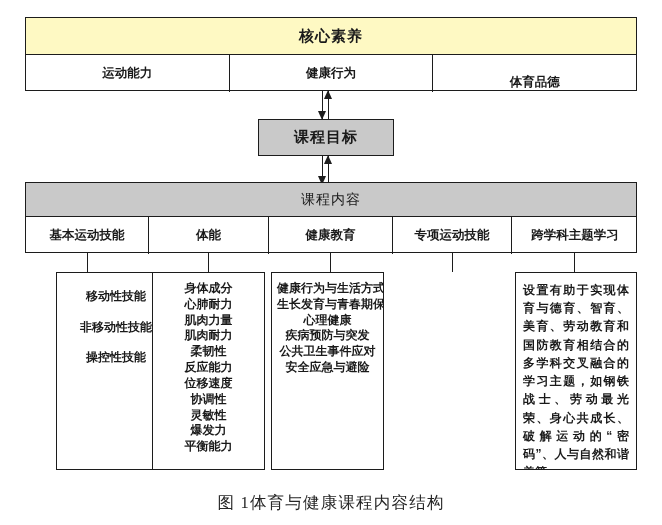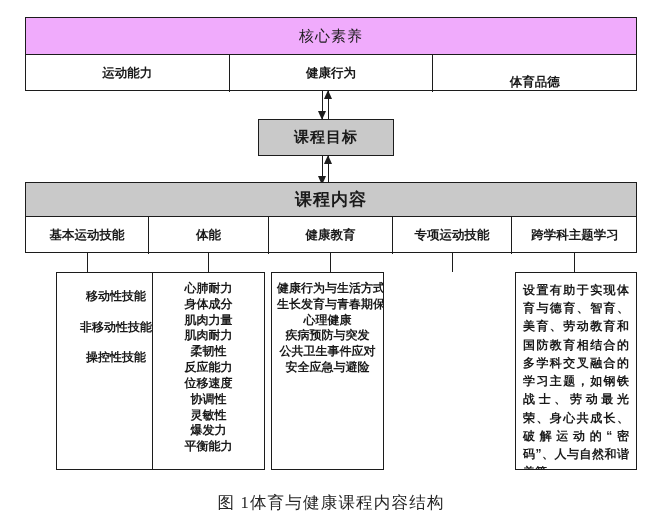--- a/index.html
+++ b/index.html
@@ -42,26 +42,26 @@
     border: 1.8px solid #1c1c1c;
     background: #ffffff;
   }
   #core-literacy-title {
     position: absolute;
     left: 0; top: 0;
     width: 100%;
     height: 37px;
     box-sizing: border-box;
     border-bottom: 1.8px solid #1c1c1c;
-    background: #f0abfc;
+    background: #fef9c3;
     display: flex;
     align-items: center;
     justify-content: center;
     font-size: 15px;
-    font-weight: normal;
+    font-weight: bold;
     letter-spacing: 1px;
   }
   #core-literacy-cells {
     position: absolute;
     left: 0;
     top: 37px;
     width: 100%;
     height: 37px;
     display: flex;
   }
@@ -143,22 +143,22 @@
     position: absolute;
     left: 0; top: 0;
     width: 100%;
     height: 34px;
     box-sizing: border-box;
     border-bottom: 1.8px solid #1c1c1c;
     background: #c9c9c9;
     display: flex;
     align-items: center;
     justify-content: center;
-    font-size: 17px;
-    font-weight: bold;
+    font-size: 14px;
+    font-weight: normal;
     letter-spacing: 1px;
   }
   #course-content-cells {
     position: absolute;
     left: 0;
     top: 34px;
     width: 100%;
     height: 37px;
   }
   #course-content-cells .cell {
@@ -272,22 +272,22 @@
   <span class="stub" style="left:452px; top:253px; height:19px;"></span>
   <span class="stub" style="left:574px; top:253px; height:19px;"></span>
 
   <div class="detail sparse" style="left:28px; width:120px;margin-left:28px;">
     <div class="line">移动性技能</div>
     <div class="line">非移动性技能</div>
     <div class="line">操控性技能</div>
   </div>
 
   <div class="detail" style="left:152px; width:113px;">
+    <div class="line">身体成分</div>
     <div class="line">心肺耐力</div>
-    <div class="line">身体成分</div>
     <div class="line">肌肉力量</div>
     <div class="line">肌肉耐力</div>
     <div class="line">柔韧性</div>
     <div class="line">反应能力</div>
     <div class="line">位移速度</div>
     <div class="line">协调性</div>
     <div class="line">灵敏性</div>
     <div class="line">爆发力</div>
     <div class="line">平衡能力</div>
   </div>

